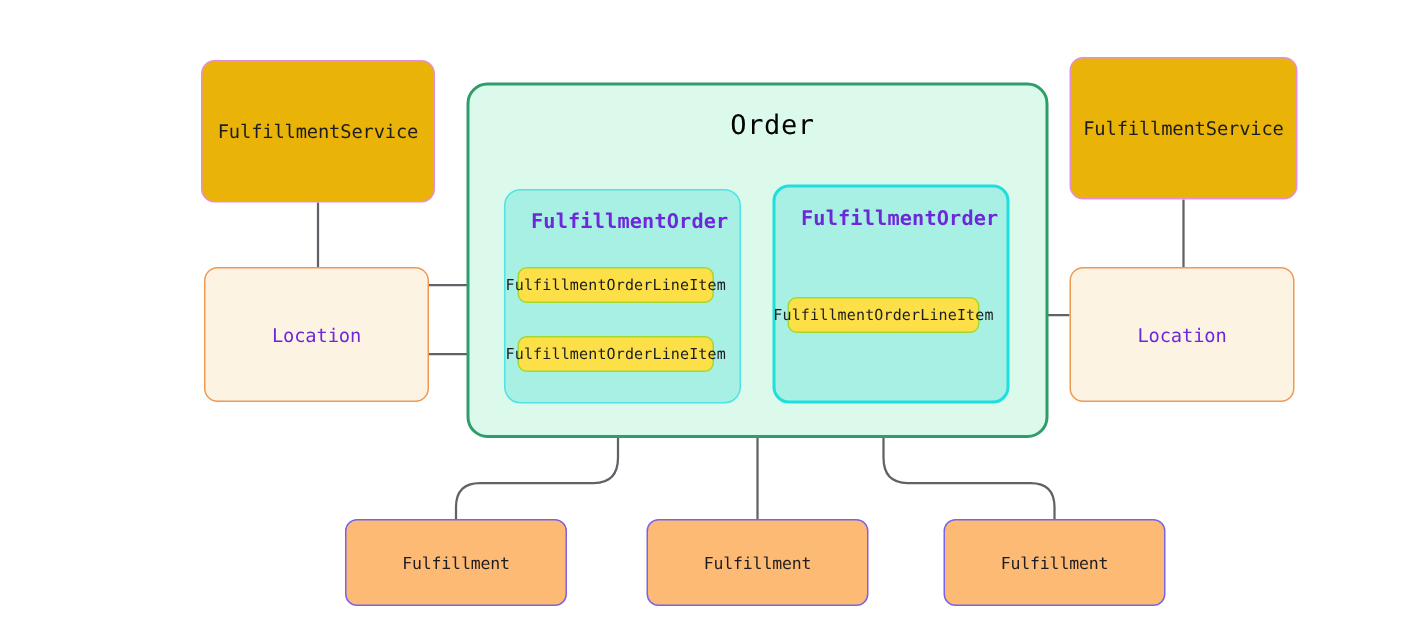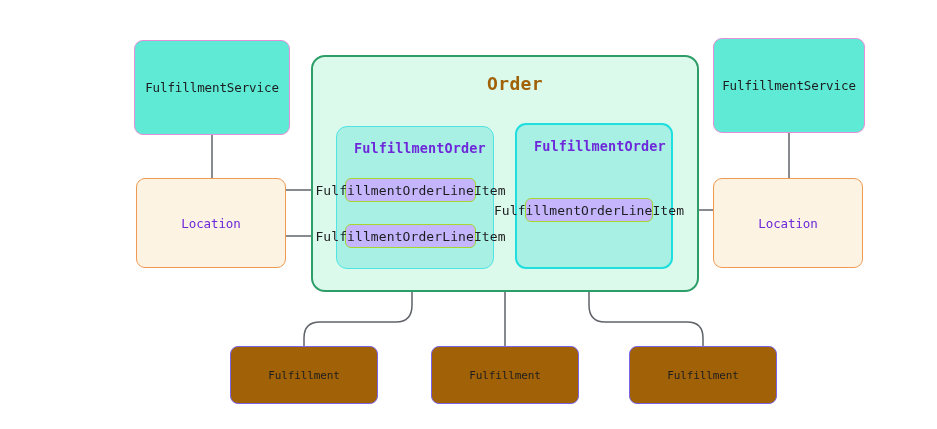--- a/index.html
+++ b/index.html
@@ -35,21 +35,21 @@
     text-align: center;
     z-index: 2;
   }
   .node-label {
     display: block;
     white-space: nowrap;
   }
 
   
   .n-service {
-    background: #5eead4;
+    background: #eab308;
     border: 1.6px solid #e48fd8;
     border-radius: 9px;
     font-size: 12.5px;
     color: #1d1d1f;
     letter-spacing: -0.1px;
   }
 
   
   .n-location {
     background: #fdf3e3;
@@ -64,22 +64,22 @@
   .n-order {
     background: #dcfaec;
     border: 2px solid #2e9e68;
     border-radius: 14px;
     align-items: flex-start;
     justify-content: center;
     padding-top: 16px;
   }
   .n-order .node-label {
     font-size: 18px;
-    font-weight: 700;
-    color: #a16207;
+    font-weight: 400;
+    color: #000000;
     letter-spacing: 0.4px;
     margin-left: 20px;
   }
 
   
   .n-forder {
     background: #a8f0e4;
     border: 1.6px solid #4fe3e3;
     border-radius: 11px;
     align-items: flex-start;
@@ -92,31 +92,31 @@
   }
   .n-forder .node-label {
     font-size: 13.5px;
     font-weight: 700;
     color: #6d28d9;
     letter-spacing: 0.1px;
   }
 
   
   .n-lineitem {
-    background: #c4b5fd;
+    background: #fde047;
     border: 1.8px solid #a4d830;
     border-radius: 6px;
-    font-size: 13px;
+    font-size: 10px;
     color: #1d1d1f;
     letter-spacing: 0.1px;
   }
 
   
   .n-fulfillment {
-    background: #a16207;
+    background: #fdba74;
     border: 1.8px solid #7b63e8;
     border-radius: 8px;
     font-size: 11px;
     color: #1d1d1f;
     letter-spacing: -0.1px;
   }
 </style>
 </head>
 <body>
 

